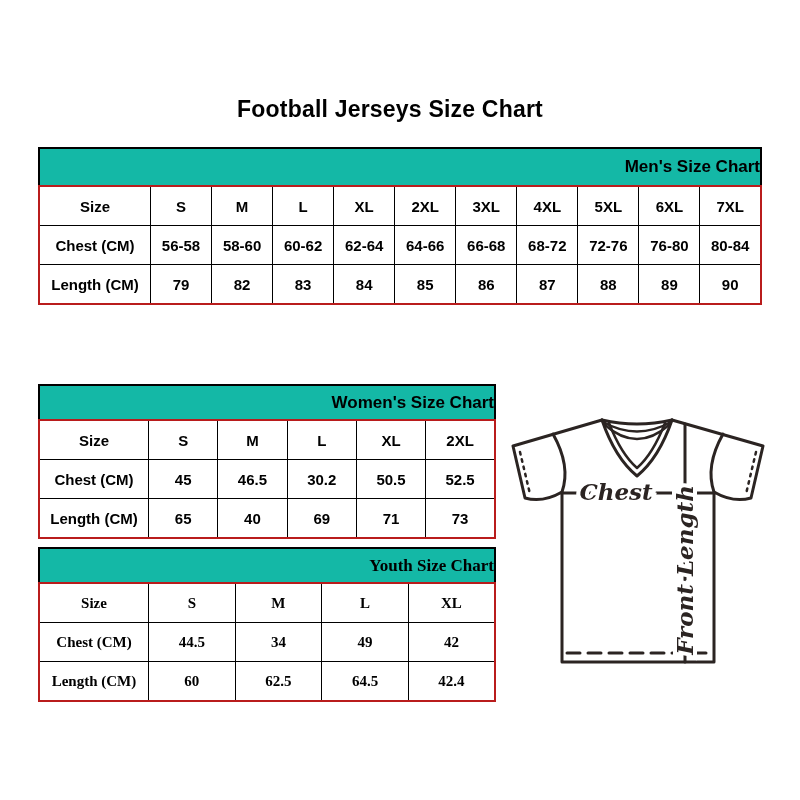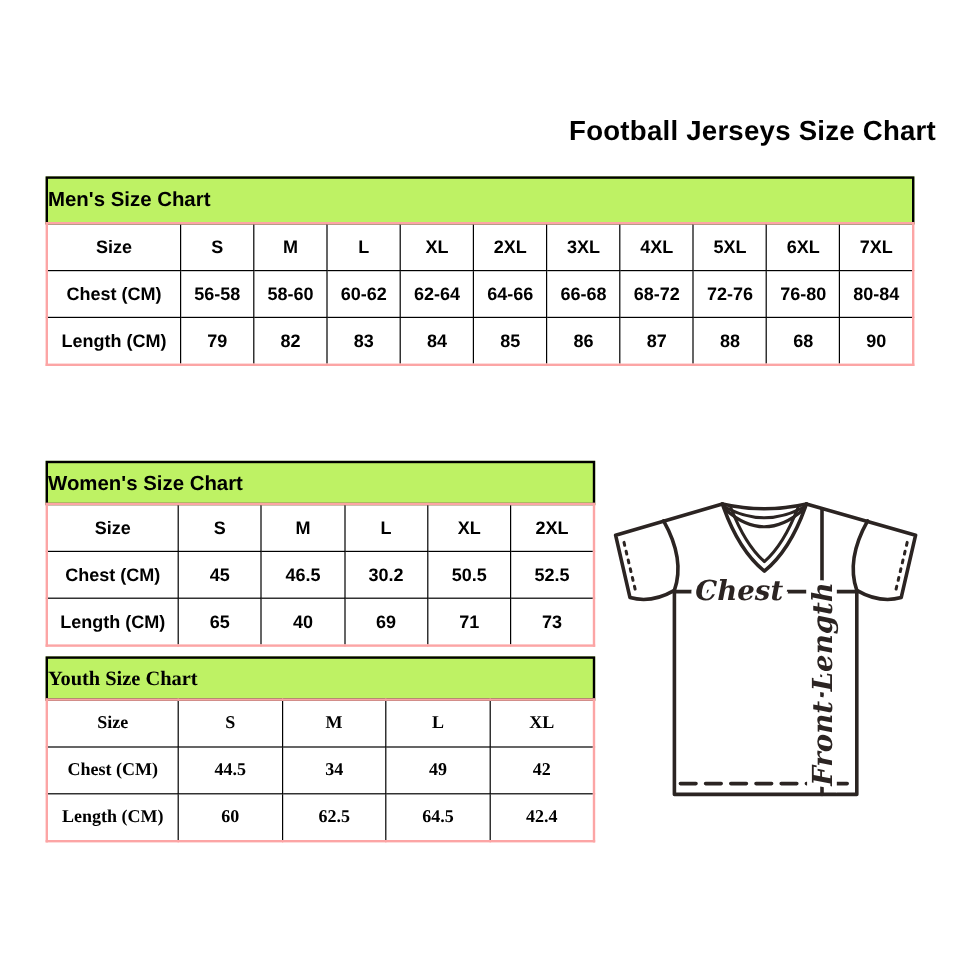--- a/index.html
+++ b/index.html
@@ -7,38 +7,38 @@
     width:800px; height:800px;
     background:#ffffff;
     position:relative;
     font-family:"Liberation Sans", sans-serif;
     color:#000;
     overflow:hidden;
   }
   .page-title {
     position:absolute;
     top:96px; left:0; width:780px;
-    text-align:right;
+    text-align:center;
     font-size:23px; font-weight:bold;
     letter-spacing:0.2px;
   }
   .size-table { position:absolute; }
   .size-table .band {
     box-sizing:border-box;
     border:2px solid #000;
-    background:#bef264;
+    background:#14b8a6;
     font-weight:bold;
-    text-align:left;
+    text-align:right;
   }
   .size-table table {
     border-collapse:collapse;
     table-layout:fixed;
     width:100%;
     margin-top:-2px;
-    border:2px solid #fca5a5;
+    border:2px solid #b91c1c;
     padding-left:32px;
   }
   .size-table td {
     border:1.5px solid #000;
     font-weight:bold;
     font-size:15px;
     text-align:center;
     padding:0;
     height:38px;
     overflow:hidden;
@@ -92,21 +92,21 @@
         <tr>
           <td>Length (CM)</td>
           <td>79</td>
           <td>82</td>
           <td>83</td>
           <td>84</td>
           <td>85</td>
           <td>86</td>
           <td>87</td>
           <td>88</td>
-          <td>68</td>
+          <td>89</td>
           <td>90</td>
         </tr>
       </tbody>
   </table>
 </div>
 
 <div class="size-table tbl-women">
   <div class="band">Women's Size Chart</div>
   <table>
     <tbody>

